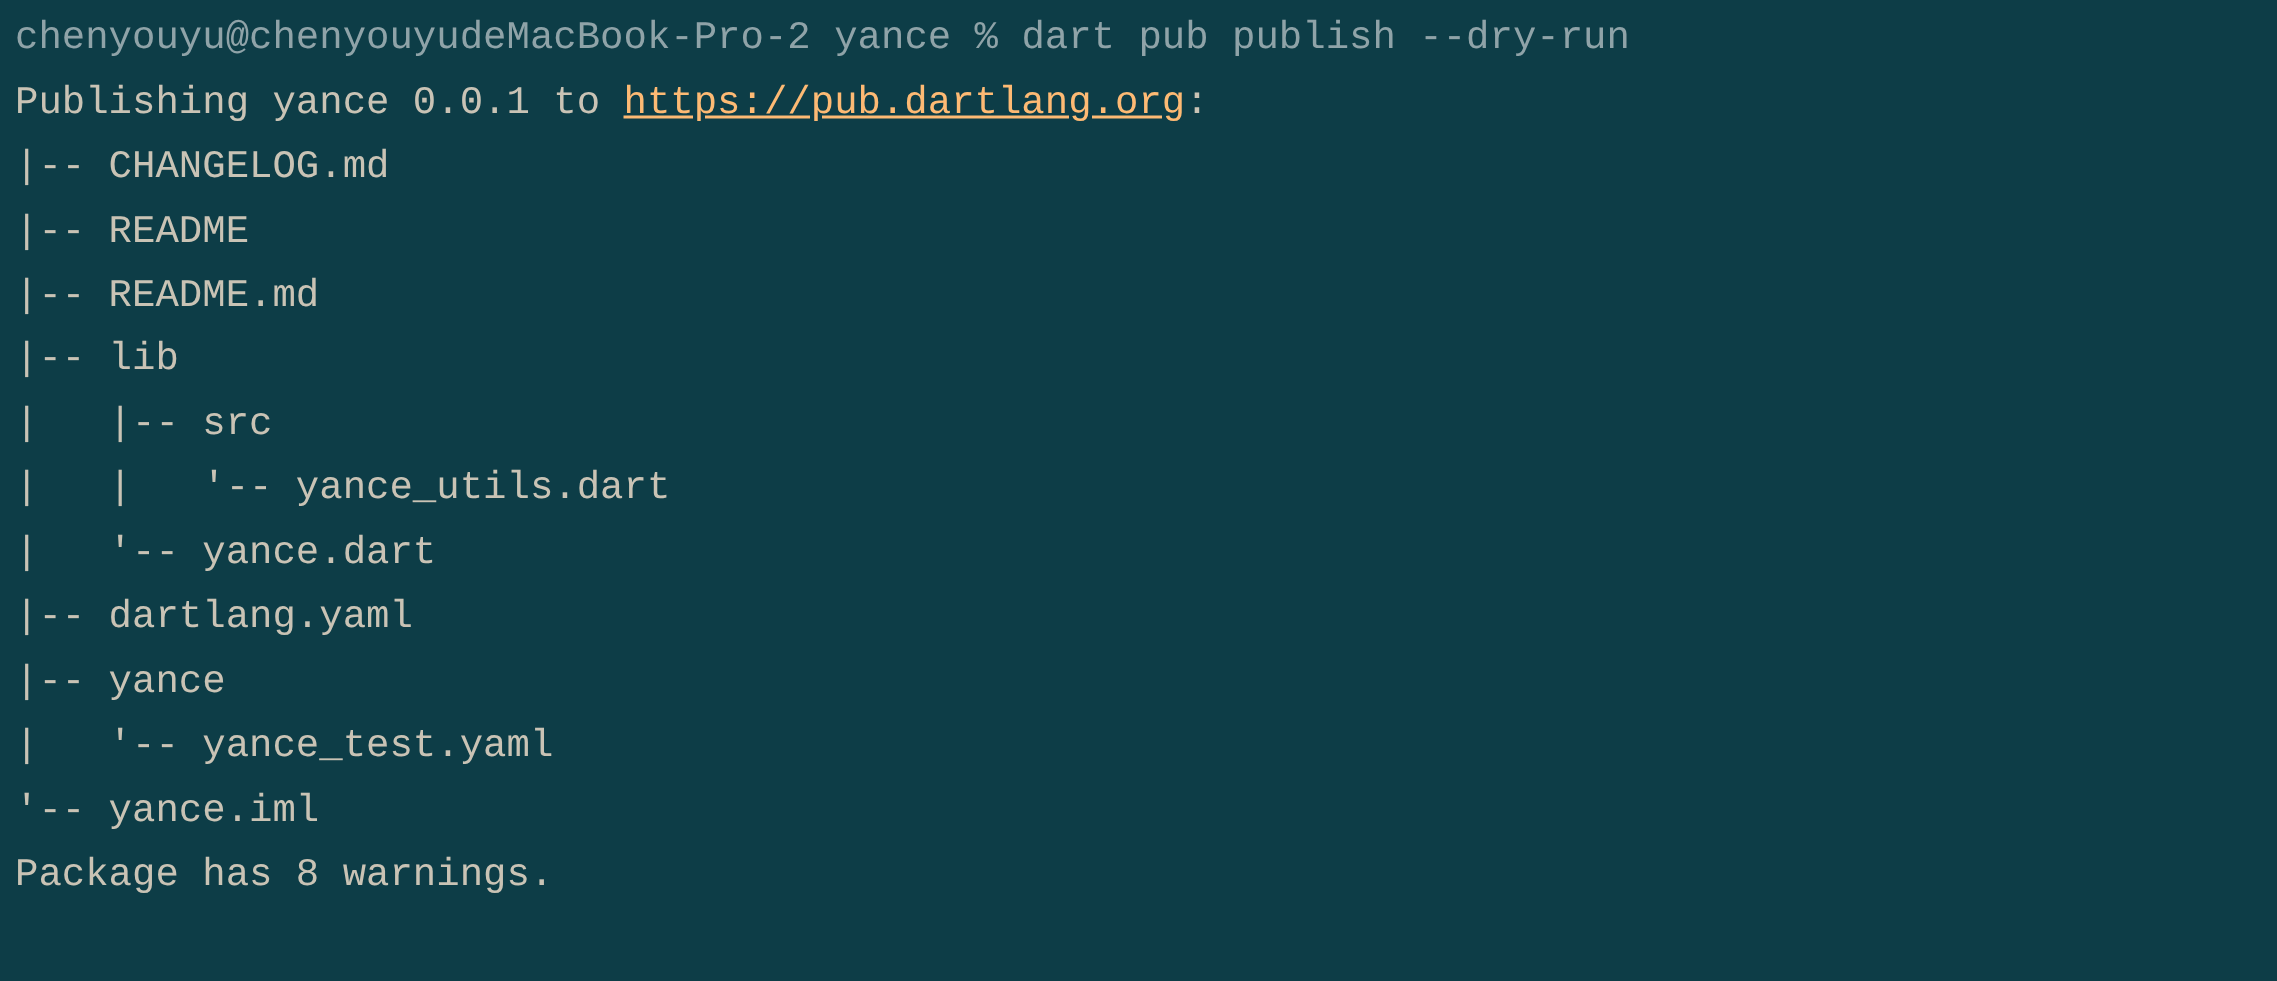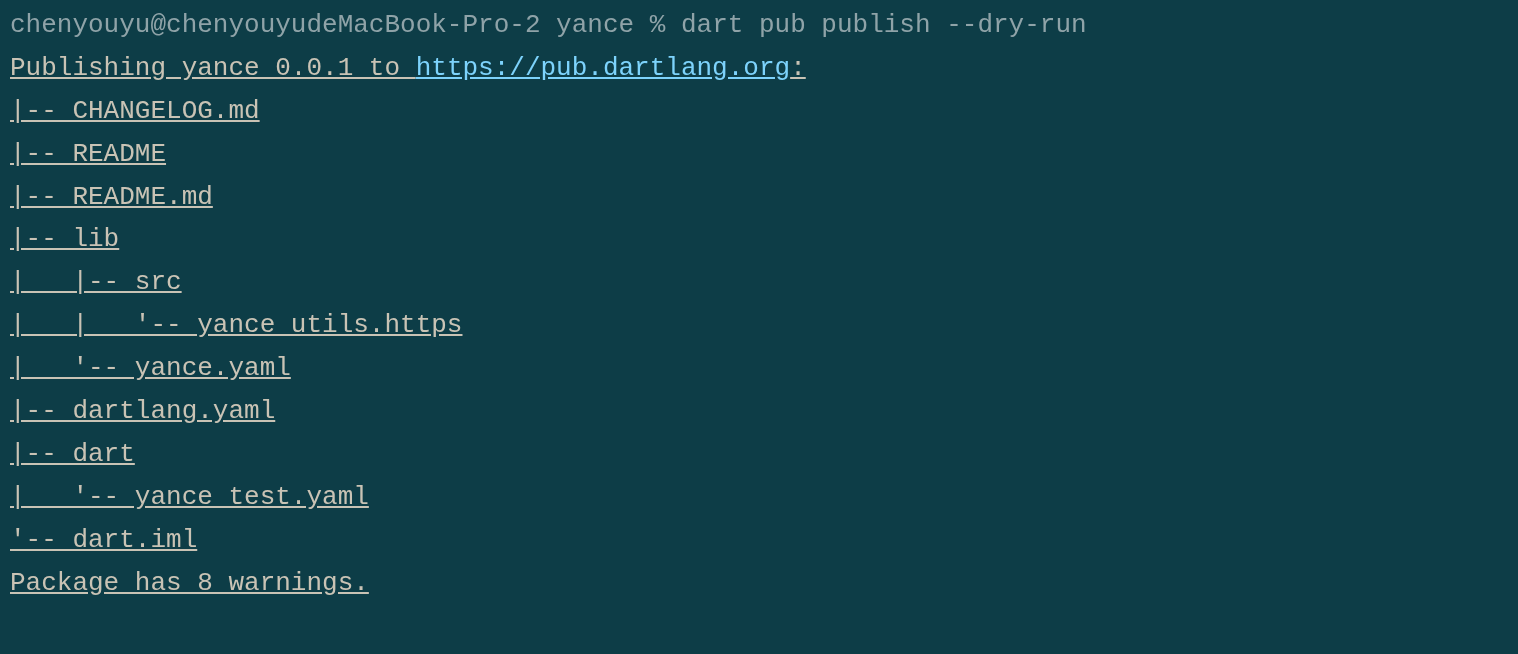--- a/index.html
+++ b/index.html
@@ -22,37 +22,36 @@
       white-space: pre;
     }
     .prompt-text {
       color: #8fa3a8;
     }
     .command-text {
       color: #8fa3a8;
     }
     .output-text {
       color: #c9c3b5;
-      text-decoration: underline;
     }
     .link {
-      color: #7dd3fc;
+      color: #fdba74;
       text-decoration: underline;
     }
   </style>
 </head>
 <body>
 
 <div class="terminal-line"><span class="prompt-text">chenyouyu@chenyouyudeMacBook-Pro-2</span><span class="prompt-text"> </span><span class="prompt-text">yance</span><span class="prompt-text"> % </span><span class="command-text">dart pub publish --dry-run</span></div>
 <div class="terminal-line"><span class="output-text">Publishing yance 0.0.1 to </span><span class="link">https://pub.dartlang.org</span><span class="output-text">:</span></div>
 <div class="terminal-line output-text">|-- CHANGELOG.md</div>
 <div class="terminal-line output-text">|-- README</div>
 <div class="terminal-line output-text">|-- README.md</div>
 <div class="terminal-line output-text">|-- lib</div>
 <div class="terminal-line output-text">|   |-- src</div>
-<div class="terminal-line output-text">|   |   '-- yance_utils.https</div>
-<div class="terminal-line output-text">|   '-- yance.yaml</div>
+<div class="terminal-line output-text">|   |   '-- yance_utils.dart</div>
+<div class="terminal-line output-text">|   '-- yance.dart</div>
 <div class="terminal-line output-text">|-- dartlang.yaml</div>
-<div class="terminal-line output-text">|-- dart</div>
+<div class="terminal-line output-text">|-- yance</div>
 <div class="terminal-line output-text">|   '-- yance_test.yaml</div>
-<div class="terminal-line output-text">'-- dart.iml</div>
+<div class="terminal-line output-text">'-- yance.iml</div>
 <div class="terminal-line output-text"></div>
 <div class="terminal-line output-text">Package has 8 warnings.</div>
 
 </body></html>

